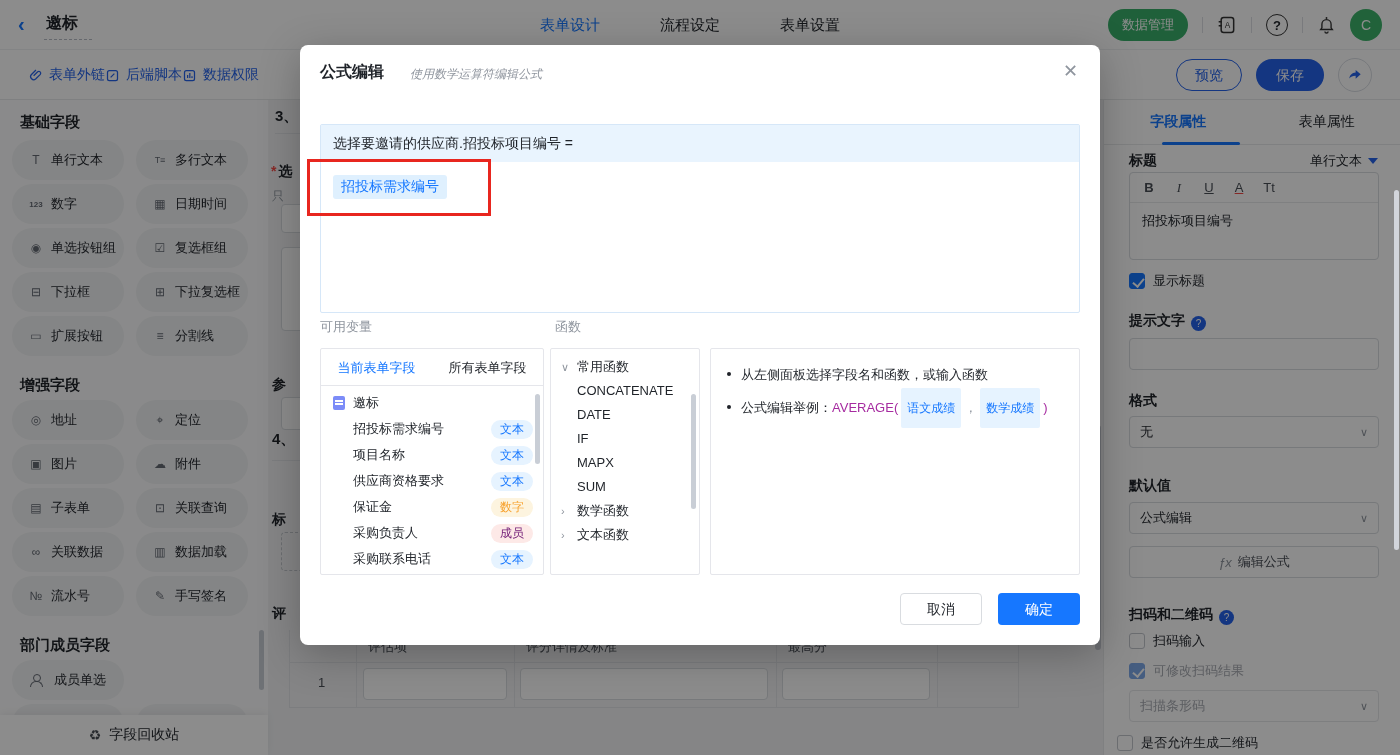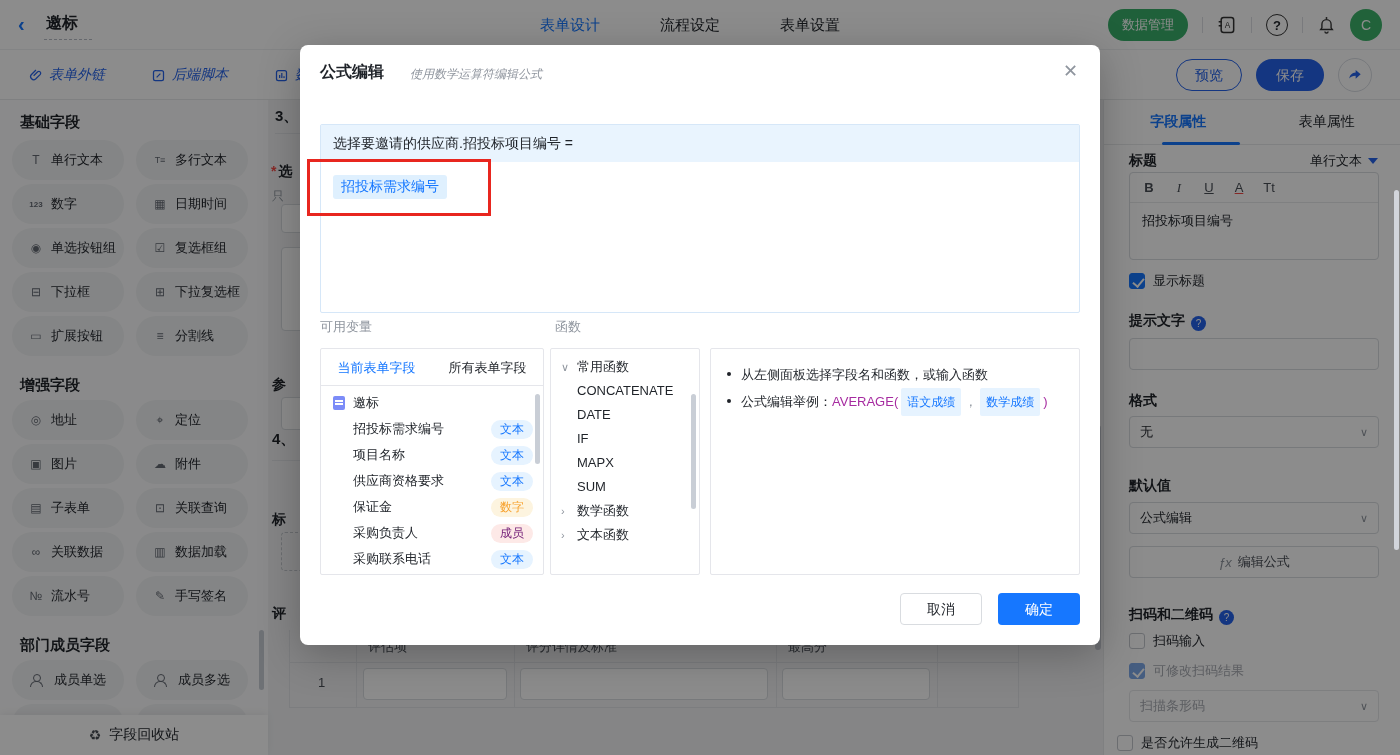--- a/index.html
+++ b/index.html
@@ -20,21 +20,21 @@
   .pill-green { background:#3ab06b; color:#fff; font-size:13px; padding:7px 14px; border-radius:16px; cursor:pointer; }
   .vdiv { width:1px; height:16px; background:#dcdfe3; }
   .circle-q { width:22px; height:22px; border:1.6px solid #333; border-radius:50%; display:flex;
     align-items:center; justify-content:center; font-size:13px; font-weight:600; cursor:pointer; }
   .avatar { width:32px; height:32px; border-radius:50%; background:#3cb36a; color:#fff; display:flex;
     align-items:center; justify-content:center; font-size:14px; cursor:pointer; }
 
   
   .toolbar { position:absolute; left:0; top:50px; width:1400px; height:50px; background:#fff;
     border-bottom:1px solid #e7e9ec; }
-  .tool-links { position:absolute; left:28px; top:0; height:50px; display:flex; gap:46px; align-items:center;font-style:italic; }
+  .tool-links { position:absolute; left:28px; top:0; height:50px; display:flex; align-items:center; }
   .tool-link { display:flex; align-items:center; gap:6px; color:#2563eb; font-size:14px; cursor:pointer; }
   .btn-preview { position:absolute; right:158px; top:9px; width:66px; height:32px; border:1px solid #2563eb;
     color:#2563eb; border-radius:16px; background:#fff; font-size:14px; text-align:center; line-height:30px; cursor:pointer; }
   .btn-save { position:absolute; right:76px; top:9px; width:68px; height:32px; background:#2563eb; color:#fff;
     border-radius:16px; font-size:14px; text-align:center; line-height:32px; cursor:pointer; }
   .btn-share { position:absolute; right:28px; top:8px; width:34px; height:34px; border:1px solid #d9dde3;
     border-radius:50%; background:#fff; display:flex; align-items:center; justify-content:center; cursor:pointer; }
 
   
   .sidebar { position:absolute; left:0; top:100px; width:268px; height:655px; background:#fcfcfd; overflow:hidden; }
@@ -131,21 +131,21 @@
   .mag { width:10px; height:10px; border:1.6px solid #8f959e; border-radius:50%; position:relative; flex:none; }
   .mag::after { content:""; position:absolute; left:8px; top:8px; width:5px; height:1.6px; background:#8f959e; transform:rotate(45deg); transform-origin:0 0; }
   .srch input { border:none; outline:none; width:100px; font-size:13px; background:transparent; }
   .srch input::placeholder { color:#bfc3c9; }
   .frow { height:24px; line-height:24px; font-size:13px; padding-left:10px; cursor:pointer; display:flex; gap:6px; align-items:center; }
   .frow .tw { color:#8f959e; font-size:11px; width:10px; }
   .frow.item { padding-left:26px; }
   .help { padding:13px 16px; font-size:13px; line-height:26px; }
   .help .dot { display:inline-block; width:4px; height:4px; border-radius:50%; background:#1f2329; vertical-align:3px; margin-right:10px; }
   .fn-pur { color:#a62ba0; }
-  .mini-chip { display:inline-block; background:#e6f3ff; color:#1677ff; font-size:12px; padding:1px 6px; border-radius:2px; margin:0 3px; }
+  .mini-chip { display:inline-block; background:#e6f3ff; color:#1677ff; font-size:12px; padding:7px 6px; border-radius:2px; margin:0 3px; }
   .btn-cancel { position:absolute; left:600px; top:548px; width:82px; height:32px; border:1px solid #d9dce0; border-radius:4px;
     background:#fff; font-size:14px; text-align:center; line-height:30px; cursor:pointer; }
   .btn-ok { position:absolute; left:698px; top:548px; width:82px; height:32px; background:#1677ff; color:#fff;
     border-radius:4px; font-size:14px; text-align:center; line-height:32px; cursor:pointer; }
   .red-box { position:absolute; left:307px; top:159px; width:184px; height:57px; border:3px solid #e8261f; z-index:70; }
   .tri-blue { display:inline-block; width:0; height:0; border-left:5px solid transparent; border-right:5px solid transparent;
     border-top:6px solid #2563eb; margin-left:6px; vertical-align:1px; }
 </style>
 </head>
 <body>
@@ -299,24 +299,20 @@
     <div class="fpill" style="left:136px;top:476px">
         <span class="fic">✎</span>
         <span>手写签名</span>
       </div>
 
     <div class="sec-title" style="top:536px">部门成员字段</div>
     <div class="fpill" style="left:12px;top:560px">
         <span class="person-icon"></span>
         <span>成员单选</span>
       </div>
-    <div class="fpill" style="left:136px;top:560px">
-        <span class="person-icon"></span>
-        <span>成员多选</span>
-      </div>
     <div class="fpill" style="left:12px;top:604px"></div>
     <div class="fpill" style="left:136px;top:604px"></div>
   </div>
   <div class="recycle-bar">
     <span style="color:#4a4f57">♻</span>
     <span>字段回收站</span>
   </div>
   <div class="side-scroll"></div>
 
   <div class="canvas">

